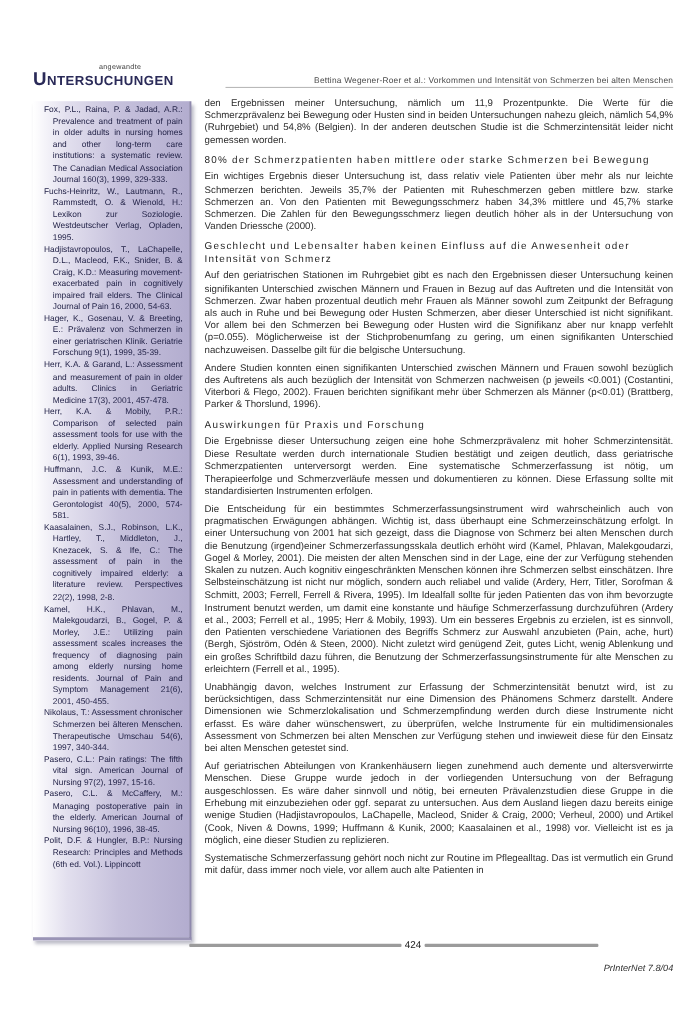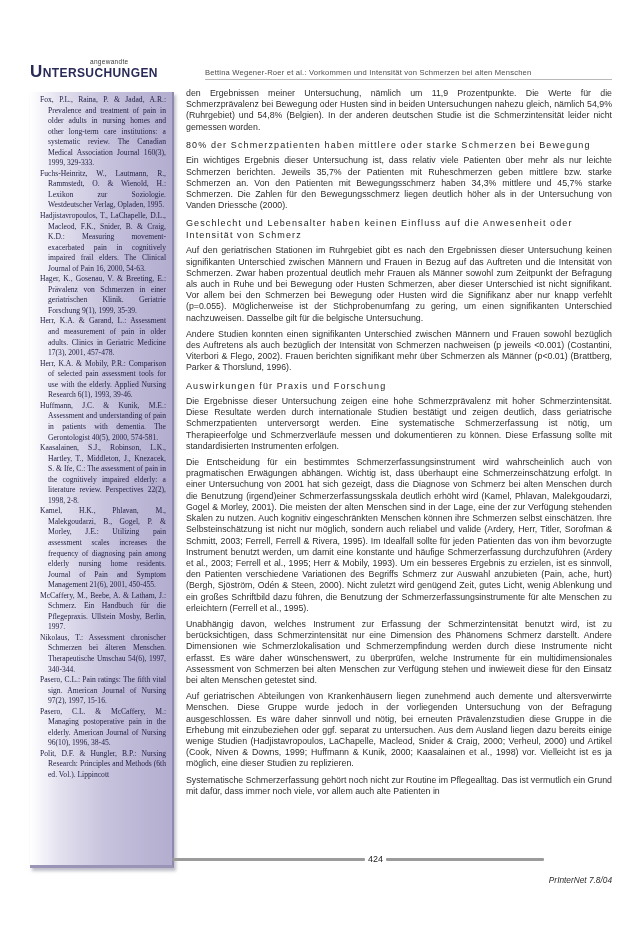--- a/index.html
+++ b/index.html
@@ -20,33 +20,32 @@
     color:#2a2a58;font-variant:small-caps;line-height:24px;
   }
   .logo-small{
     position:absolute;top:-2px;left:60px;
     font-size:6.5px;color:#3a3a3a;letter-spacing:0.3px;
   }
   .running-head{
     position:absolute;left:175px;right:0;top:8px;
     font-size:7.6px;color:#4a4a4a;letter-spacing:0.2px;
     border-bottom:1px solid #b9b9b9;padding-bottom:2px;
-    white-space:nowrap;overflow:hidden;
+    white-space:nowrap;overflow:hidden;text-align:right;
   }
 
   
   .sidebar{
     position:absolute;left:30px;top:92px;width:126px;height:752px;
     background:linear-gradient(90deg,#ffffff 0%,#e2dfee 22%,#c6c1dc 55%,#b3adcf 100%);
     border-right:2px solid #8f89ad;
     border-bottom:3px solid #9a94b6;
     box-shadow:2px 3px 3px rgba(110,110,135,0.45);
-    padding:3px 6px 18px 10px;
+    padding:3px 6px 5px 10px;
     overflow:hidden;
-    font-family:Liberation Serif, serif;
   }
   .ref{
     margin:0;
     font-size:7.6px;line-height:10.55px;
     color:#232348;
     text-align:justify;
     text-indent:-8px;padding-left:8px;
   }
 
   
@@ -99,21 +98,20 @@
   <aside class="sidebar">
     <p class="ref">Fox, P.L., Raina, P. &amp; Jadad, A.R.: Prevalence and treatment of pain in older adults in nursing homes and other long-term care institutions: a systematic review. The Canadian Medical Association Journal 160(3), 1999, 329-333.</p>
     <p class="ref">Fuchs-Heinritz, W., Lautmann, R., Rammstedt, O. &amp; Wienold, H.: Lexikon zur Soziologie. Westdeutscher Verlag, Opladen, 1995.</p>
     <p class="ref">Hadjistavropoulos, T., LaChapelle, D.L., Macleod, F.K., Snider, B. &amp; Craig, K.D.: Measuring movement-exacerbated pain in cognitively impaired frail elders. The Clinical Journal of Pain 16, 2000, 54-63.</p>
     <p class="ref">Hager, K., Gosenau, V. &amp; Breeting, E.: Prävalenz von Schmerzen in einer geriatrischen Klinik. Geriatrie Forschung 9(1), 1999, 35-39.</p>
     <p class="ref">Herr, K.A. &amp; Garand, L.: Assessment and measurement of pain in older adults. Clinics in Geriatric Medicine 17(3), 2001, 457-478.</p>
     <p class="ref">Herr, K.A. &amp; Mobily, P.R.: Comparison of selected pain assessment tools for use with the elderly. Applied Nursing Research 6(1), 1993, 39-46.</p>
     <p class="ref">Huffmann, J.C. &amp; Kunik, M.E.: Assessment and understanding of pain in patients with dementia. The Gerontologist 40(5), 2000, 574-581.</p>
     <p class="ref">Kaasalainen, S.J., Robinson, L.K., Hartley, T., Middleton, J., Knezacek, S. &amp; Ife, C.: The assessment of pain in the cognitively impaired elderly: a literature review. Perspectives 22(2), 1998, 2-8.</p>
     <p class="ref">Kamel, H.K., Phlavan, M., Malekgoudarzi, B., Gogel, P. &amp; Morley, J.E.: Utilizing pain assessment scales increases the frequency of diagnosing pain among elderly nursing home residents. Journal of Pain and Symptom Management 21(6), 2001, 450-455.</p>
-    <p class="ref">McCaffery, M., Beebe, A. &amp; Latham, J.: Schmerz. Ein Handbuch für die Pflegepraxis. Ullstein Mosby, Berlin, 1997.</p>
     <p class="ref">Nikolaus, T.: Assessment chronischer Schmerzen bei älteren Menschen. Therapeutische Umschau 54(6), 1997, 340-344.</p>
     <p class="ref">Pasero, C.L.: Pain ratings: The fifth vital sign. American Journal of Nursing 97(2), 1997, 15-16.</p>
     <p class="ref">Pasero, C.L. &amp; McCaffery, M.: Managing postoperative pain in the elderly. American Journal of Nursing 96(10), 1996, 38-45.</p>
     <p class="ref">Polit, D.F. &amp; Hungler, B.P.: Nursing Research: Principles and Methods (6th ed. Vol.). Lippincott</p>
   </aside>
 
   <main class="main">
     <p class="body-p">den Ergebnissen meiner Untersuchung, nämlich um 11,9 Prozentpunkte. Die Werte für die Schmerzprävalenz bei Bewegung oder Husten sind in beiden Untersuchungen nahezu gleich, nämlich 54,9% (Ruhrgebiet) und 54,8% (Belgien). In der anderen deutschen Studie ist die Schmerzintensität leider nicht gemessen worden.</p>
 
     <h2 class="subhead">80% der Schmerzpatienten haben mittlere oder starke Schmerzen bei Bewegung</h2>

